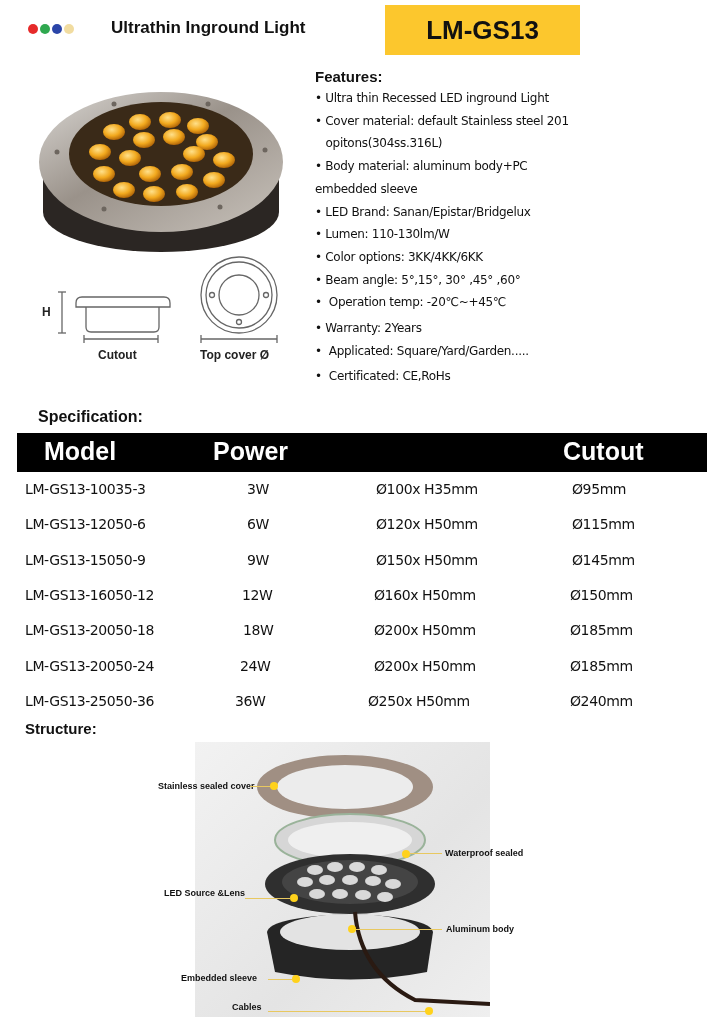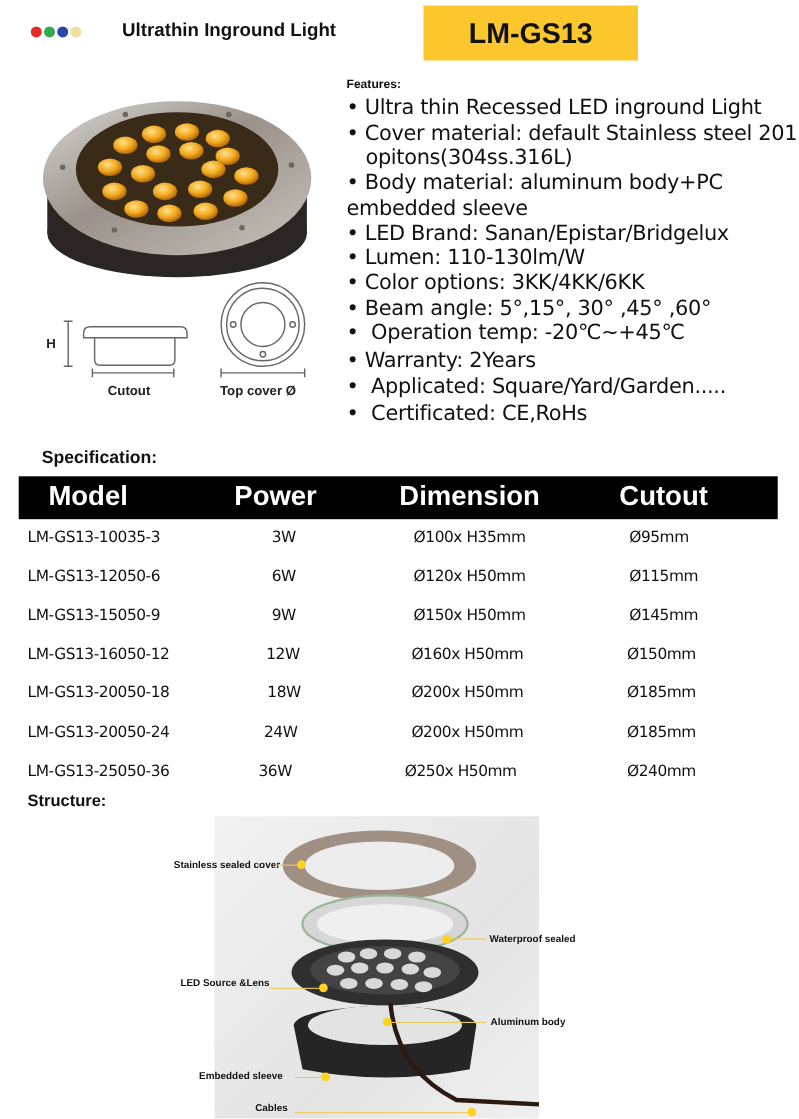--- a/index.html
+++ b/index.html
@@ -12,22 +12,22 @@
   .subtitle { position: absolute; left: 93px; top: 18px; font-family: "Liberation Sans", sans-serif; font-weight: bold; font-size: 17px; color: #111; margin-left: 18px; }
 
   .model-badge { position: absolute; left: 385px; top: 5px; width: 195px; height: 50px; background: #fcc72d; display: flex; align-items: center; justify-content: center; font-family: "Liberation Sans", sans-serif; font-weight: bold; font-size: 26px; color: #111; }
 
   .product-photo { position: absolute; left: 32px; top: 82px; width: 258px; height: 175px; }
 
   .diagram { position: absolute; left: 30px; top: 255px; width: 280px; height: 120px; }
   .diag-label { position: absolute; font-family: "Liberation Sans", sans-serif; font-weight: bold; font-size: 12px; color: #222; }
 
   .features { position: absolute; left: 315px; top: 67px; width: 405px; font-family: "DejaVu Sans", sans-serif; }
-  .features-title { font-family: "Liberation Sans", sans-serif; font-weight: bold; font-size: 11px; line-height: 20px; }
-  .feature { font-size: 19px; line-height: 22.7px; letter-spacing: -0.3px; white-space: nowrap; }
+  .features-title { font-family: "Liberation Sans", sans-serif; font-weight: bold; font-size: 15px; line-height: 20px; }
+  .feature { font-size: 12px; line-height: 22.7px; letter-spacing: -0.3px; white-space: nowrap; }
 
   .spec-title { position: absolute; left: 38px; top: 408px; font-family: "Liberation Sans", sans-serif; font-weight: bold; font-size: 16px; }
 
   .spec-header { position: absolute; left: 17px; top: 433px; width: 690px; height: 39px; background: #000; color: #fff; font-family: "Liberation Sans", sans-serif; font-weight: bold; font-size: 25px; }
   .spec-header span { position: absolute; top: 4px; }
 
   .spec-row { position: absolute; left: 0; width: 726px; height: 35px; font-size: 14px; letter-spacing: -0.4px; }
   .spec-row span { position: absolute; top: 6px; white-space: nowrap; }
 
   .struct-title { position: absolute; left: 25px; top: 720px; font-family: Liberation Sans, sans-serif; font-weight: bold; font-size: 15px; }
@@ -137,21 +137,20 @@
   <div class="feature" style="white-space:pre">•  Operation temp: -20℃~+45℃</div>
   <div class="feature" style="margin-top:3px">• Warranty: 2Years</div>
   <div class="feature" style="white-space:pre">•  Applicated: Square/Yard/Garden.....</div>
   <div class="feature" style="white-space:pre;margin-top:3px">•  Certificated: CE,RoHs</div>
 </div>
 
 <div class="spec-title">Specification:</div>
 <div class="spec-header">
   <span style="left:27px">Model</span>
   <span style="left:196px">Power</span>
-  <span style="left:346px">Dimension</span>
   <span style="left:546px">Cutout</span>
 </div>
 
 <div class="spec-row" style="top:475px">
   <span style="left:25px">LM-GS13-10035-3</span>
   <span style="left:247px">3W</span>
   <span style="left:376px">Ø100x H35mm</span>
   <span style="left:572px">Ø95mm</span>
 </div>
 <div class="spec-row" style="top:510px">

